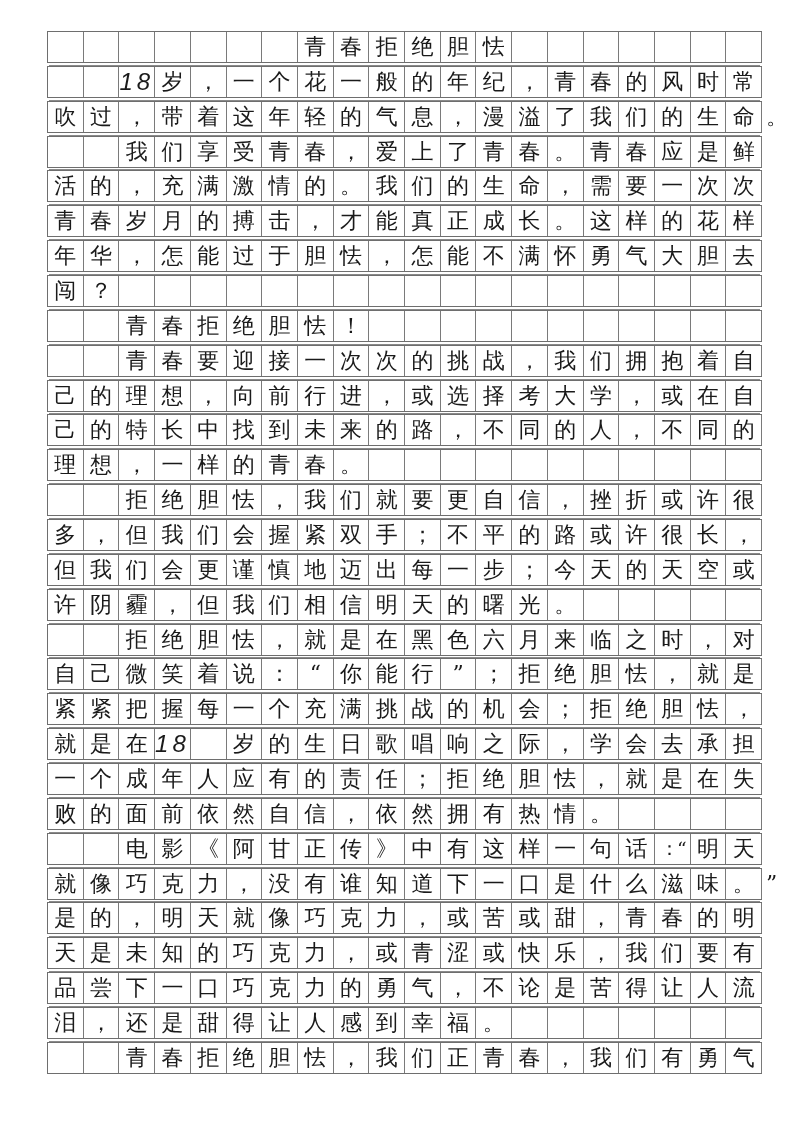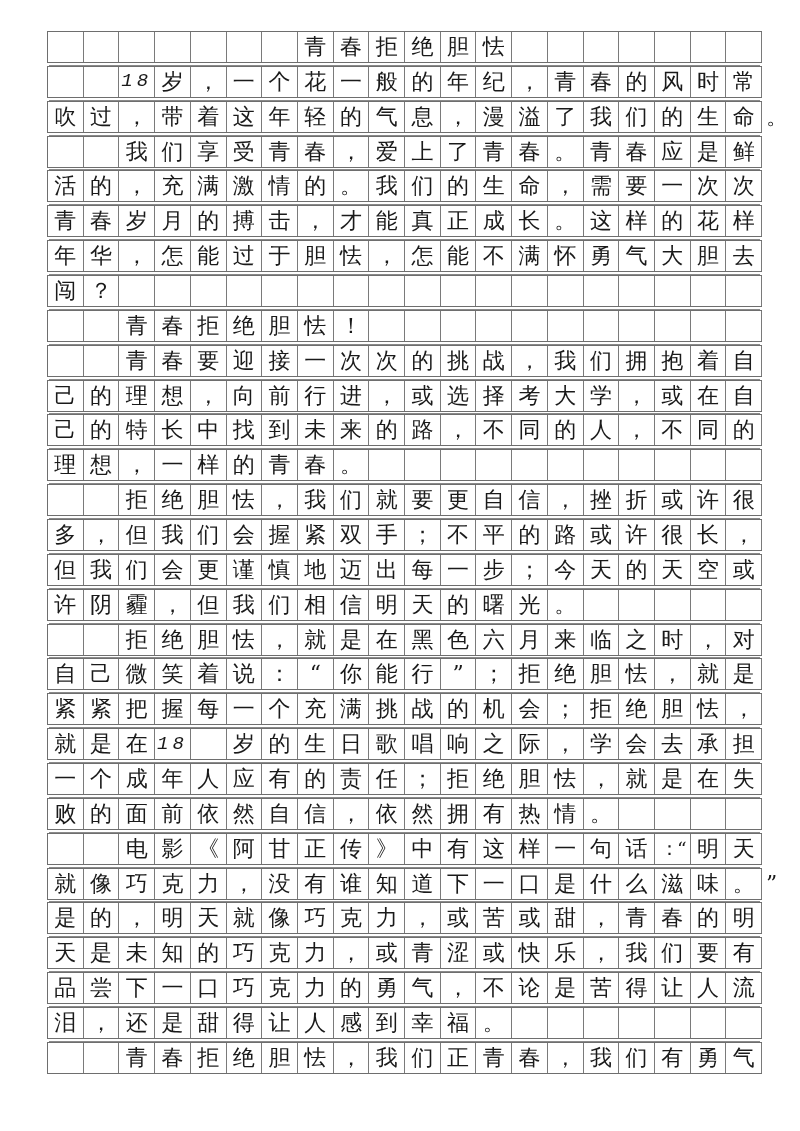--- a/index.html
+++ b/index.html
@@ -7,21 +7,21 @@
          font-family: "DejaVu Serif", "Liberation Serif", serif; color: #1a1a1a; }
   .sheet { position: absolute; left: 47px; top: 31px; width: 715px; }
   .row { position: relative; height: 32px; margin-bottom: 2.87px;
          border-top: 1px solid #6e6e6e; border-bottom: 1px solid #6e6e6e;
          box-shadow: 0 -3px 0 -2px #8a8a8a; display: flex; box-sizing: border-box;
          border-left: 1px solid #6e6e6e; }
   .row:first-child { box-shadow: none; }
   .cell { width: 35.75px; height: 100%; border-right: 1px solid #7a7a7a; box-sizing: border-box;
           display: flex; align-items: center; justify-content: center;
           font-size: 22px; line-height: 1; white-space: nowrap; }
-  .cell.num { font-family: Liberation Mono, monospace; font-style: italic; font-size: 19px; letter-spacing: 4px; }
+  .cell.num { font-family: Liberation Sans, sans-serif; font-style: italic; font-size: 24px; letter-spacing: 4px; }
   .cell.two { font-size: 19px; letter-spacing: -2px; }
   .overflow { position: absolute; left: 100%; margin-left: 4px; top: 0; height: 100%;
               display: flex; align-items: center; font-size: 22px; }
 </style>
 </head>
 <body>
 
 <div class="sheet" id="sheet">
     <div class="row">
       <div class="cell"></div>

